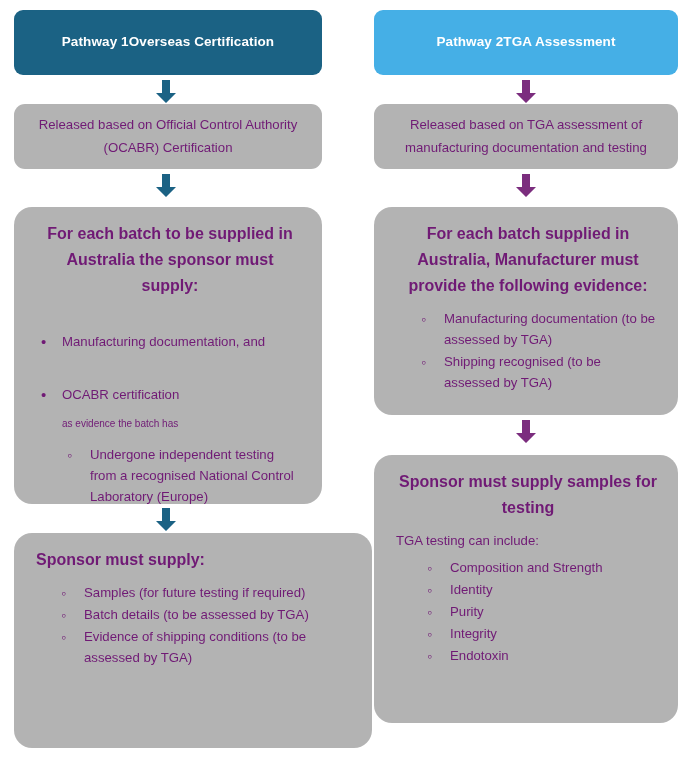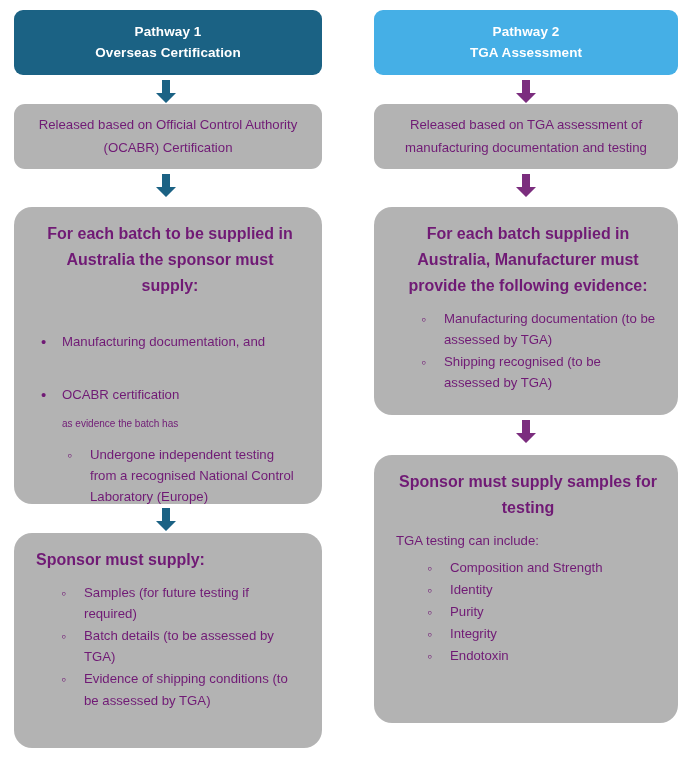--- a/index.html
+++ b/index.html
@@ -20,21 +20,21 @@
   
   .header-box {
     position: absolute;
     border-radius: 9px;
     color: #ffffff;
     text-align: center;
     font-weight: bold;
     font-size: 13.5px;
     line-height: 1.55;
     display: flex;
-    flex-direction: column;
+    flex-direction: row;
     align-items: center;
     justify-content: center;
     letter-spacing: .1px;
   }
   .header-left {
     left: 14px; top: 10px; width: 308px; height: 65px;
     background: #1b6284;
   }
   .header-right {
     left: 374px; top: 10px; width: 304px; height: 65px;
@@ -53,21 +53,21 @@
 
   .box-text {
     font-size: 13.2px;
     line-height: 1.68;
   }
   .center { text-align: center; }
 
   
   #box-l1 { left: 14px;  top: 104px; width: 308px; height: 65px; }
   #box-l2 { left: 14px;  top: 207px; width: 308px; height: 297px; }
-  #box-l3 { left: 14px;  top: 533px; width: 308px; height: 215px; }
+  #box-l3 { left: 14px;  top: 533px; width: 358px; height: 215px; }
 
   
   #box-r1 { left: 374px; top: 104px; width: 304px; height: 65px; }
   #box-r2 { left: 374px; top: 207px; width: 304px; height: 208px; }
   #box-r3 { left: 374px; top: 455px; width: 304px; height: 268px; }
 
   #box-l1 .pad, #box-r1 .pad {
     height: 100%;
     display: flex; align-items: center; justify-content: center;
     padding: 0 14px;

